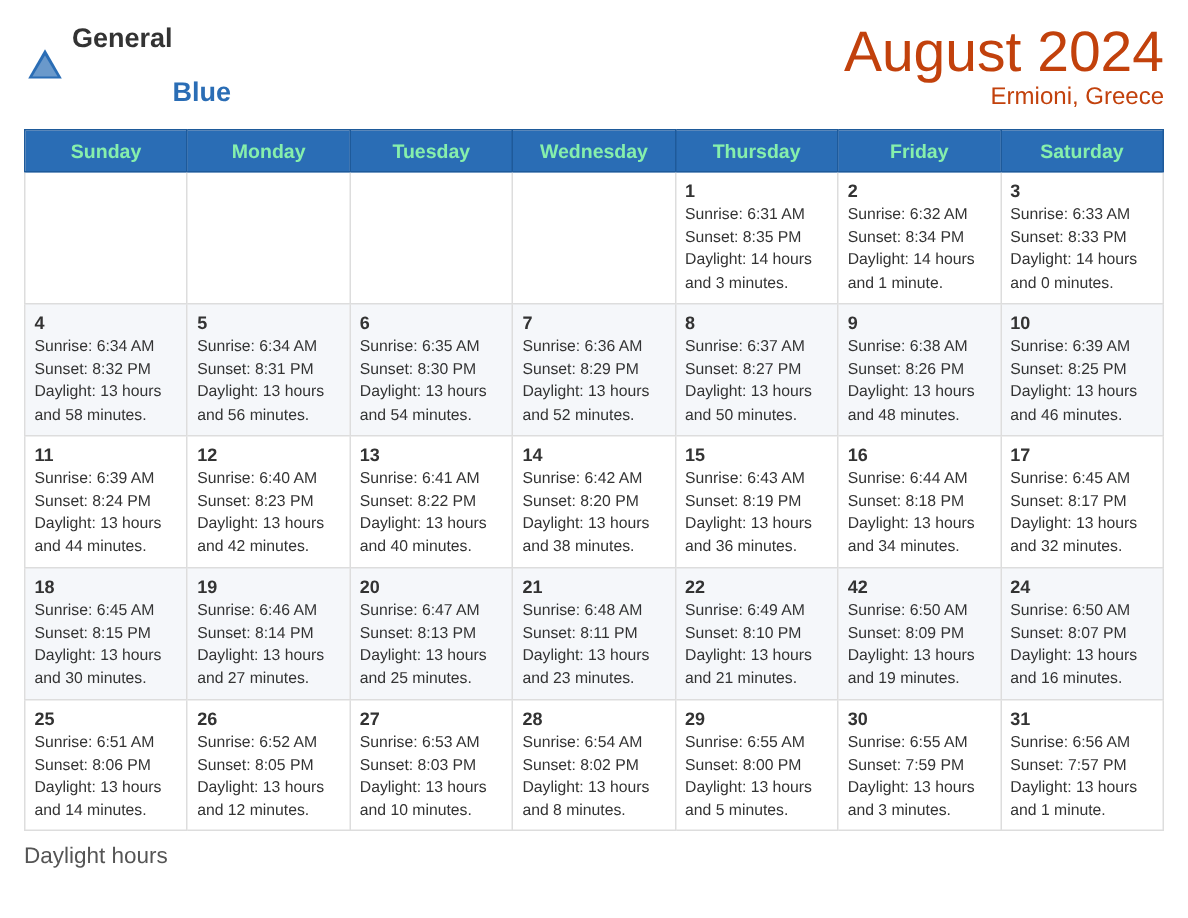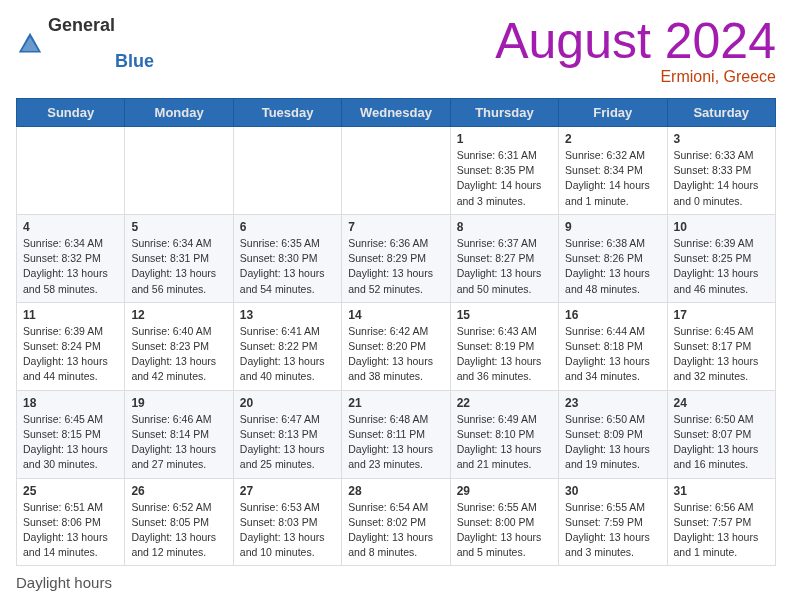--- a/index.html
+++ b/index.html
@@ -37,38 +37,38 @@
       margin-top: 36px;
     }
     .logo-icon {
       width: 28px;
       height: 28px;
     }
     .title-block {
       text-align: right;
     }
     .month-year {
-      font-size: 50px;
+      font-size: 38px;
       font-weight: 300;
-      color: #a21caf;
+      color: #c2410c;
       line-height: 1;
     }
     .location {
       font-size: 16px;
       color: #c2410c;
       margin-top: 2px;
     }
     .calendar-table {
       width: 100%;
       border-collapse: collapse;
       border: 1px solid #ccc;
     }
     .calendar-table th {
       background: #2a6db5;
-      color: #e5e5e5;
+      color: #86efac;
       text-align: center;
       padding: 6px 4px;
       font-size: 13px;
       border: 1px solid #1e5a9a;
     }
     .calendar-table td {
       vertical-align: top;
       border: 1px solid #ddd;
       padding: 5px 6px;
       font-size: 10.5px;
@@ -227,21 +227,21 @@
         </td>
         <td>
           <span class="day-number">21</span>
           <div class="cell-text">Sunrise: 6:48 AM<br>Sunset: 8:11 PM<br>Daylight: 13 hours<br>and 23 minutes.</div>
         </td>
         <td>
           <span class="day-number">22</span>
           <div class="cell-text">Sunrise: 6:49 AM<br>Sunset: 8:10 PM<br>Daylight: 13 hours<br>and 21 minutes.</div>
         </td>
         <td>
-          <span class="day-number">23</span>
+          <span class="day-number">42</span>
           <div class="cell-text">Sunrise: 6:50 AM<br>Sunset: 8:09 PM<br>Daylight: 13 hours<br>and 19 minutes.</div>
         </td>
         <td>
           <span class="day-number">24</span>
           <div class="cell-text">Sunrise: 6:50 AM<br>Sunset: 8:07 PM<br>Daylight: 13 hours<br>and 16 minutes.</div>
         </td>
       </tr>
       <tr>
         <td>
           <span class="day-number">25</span>

